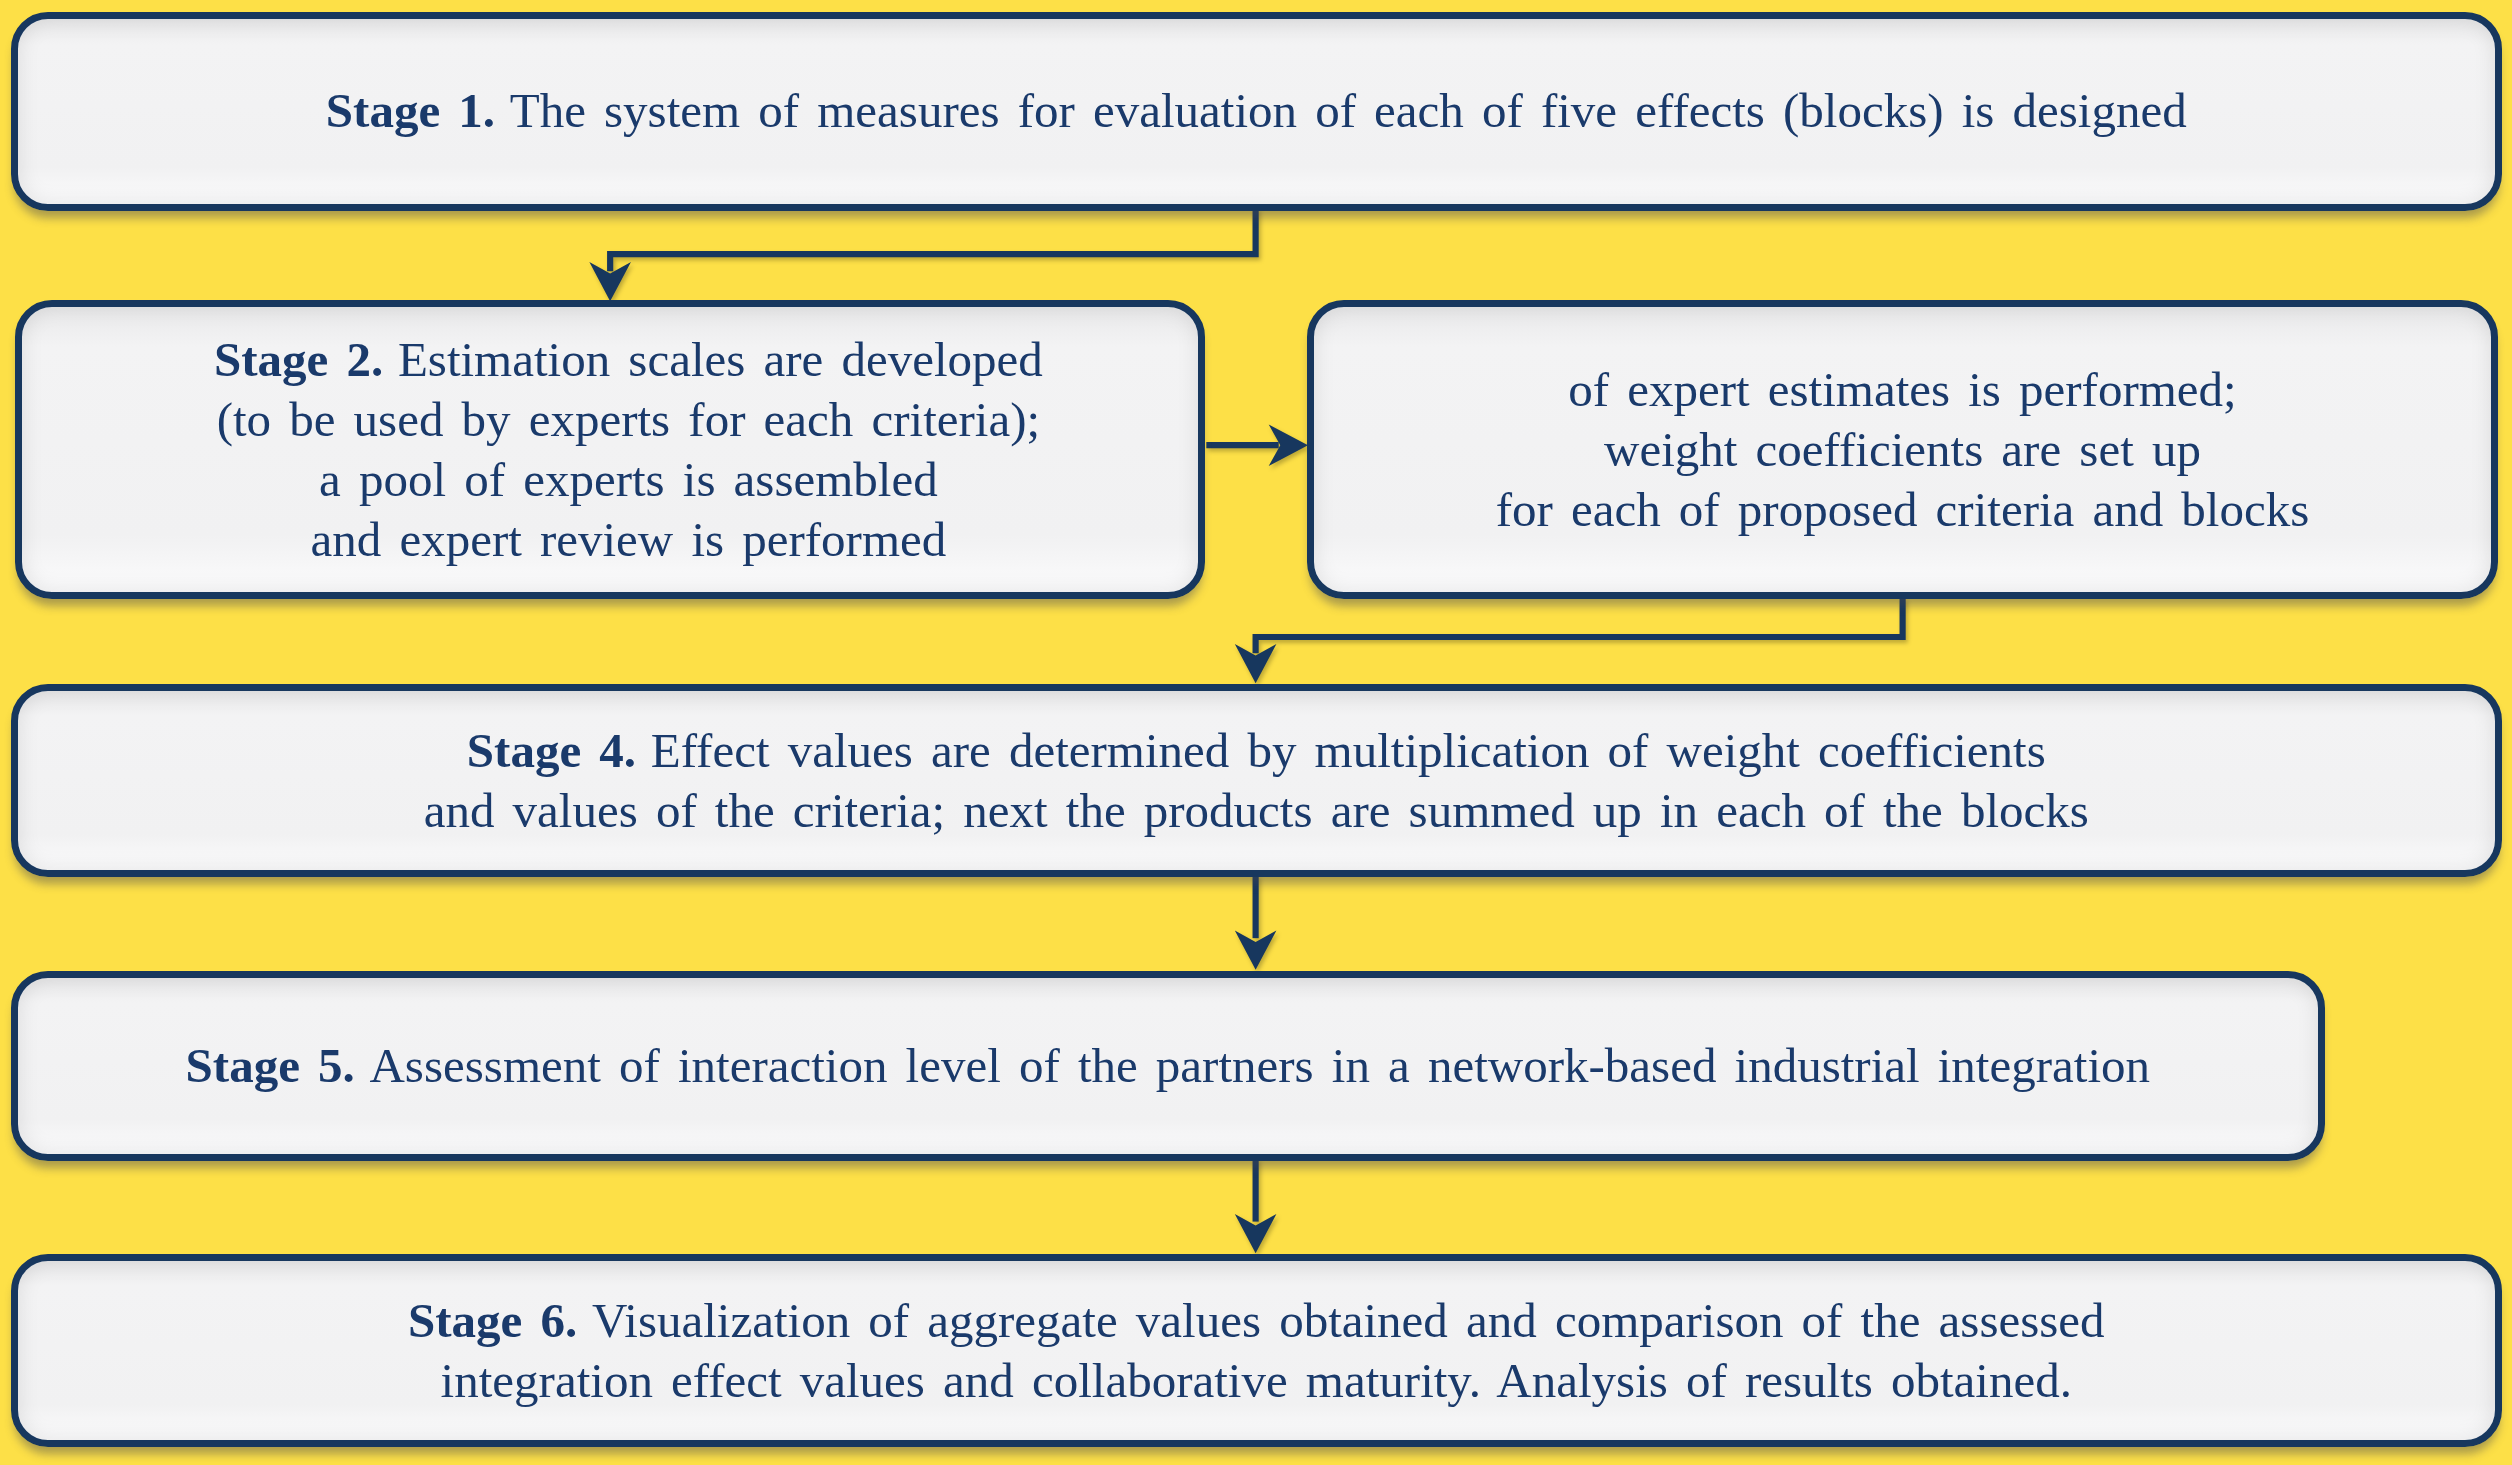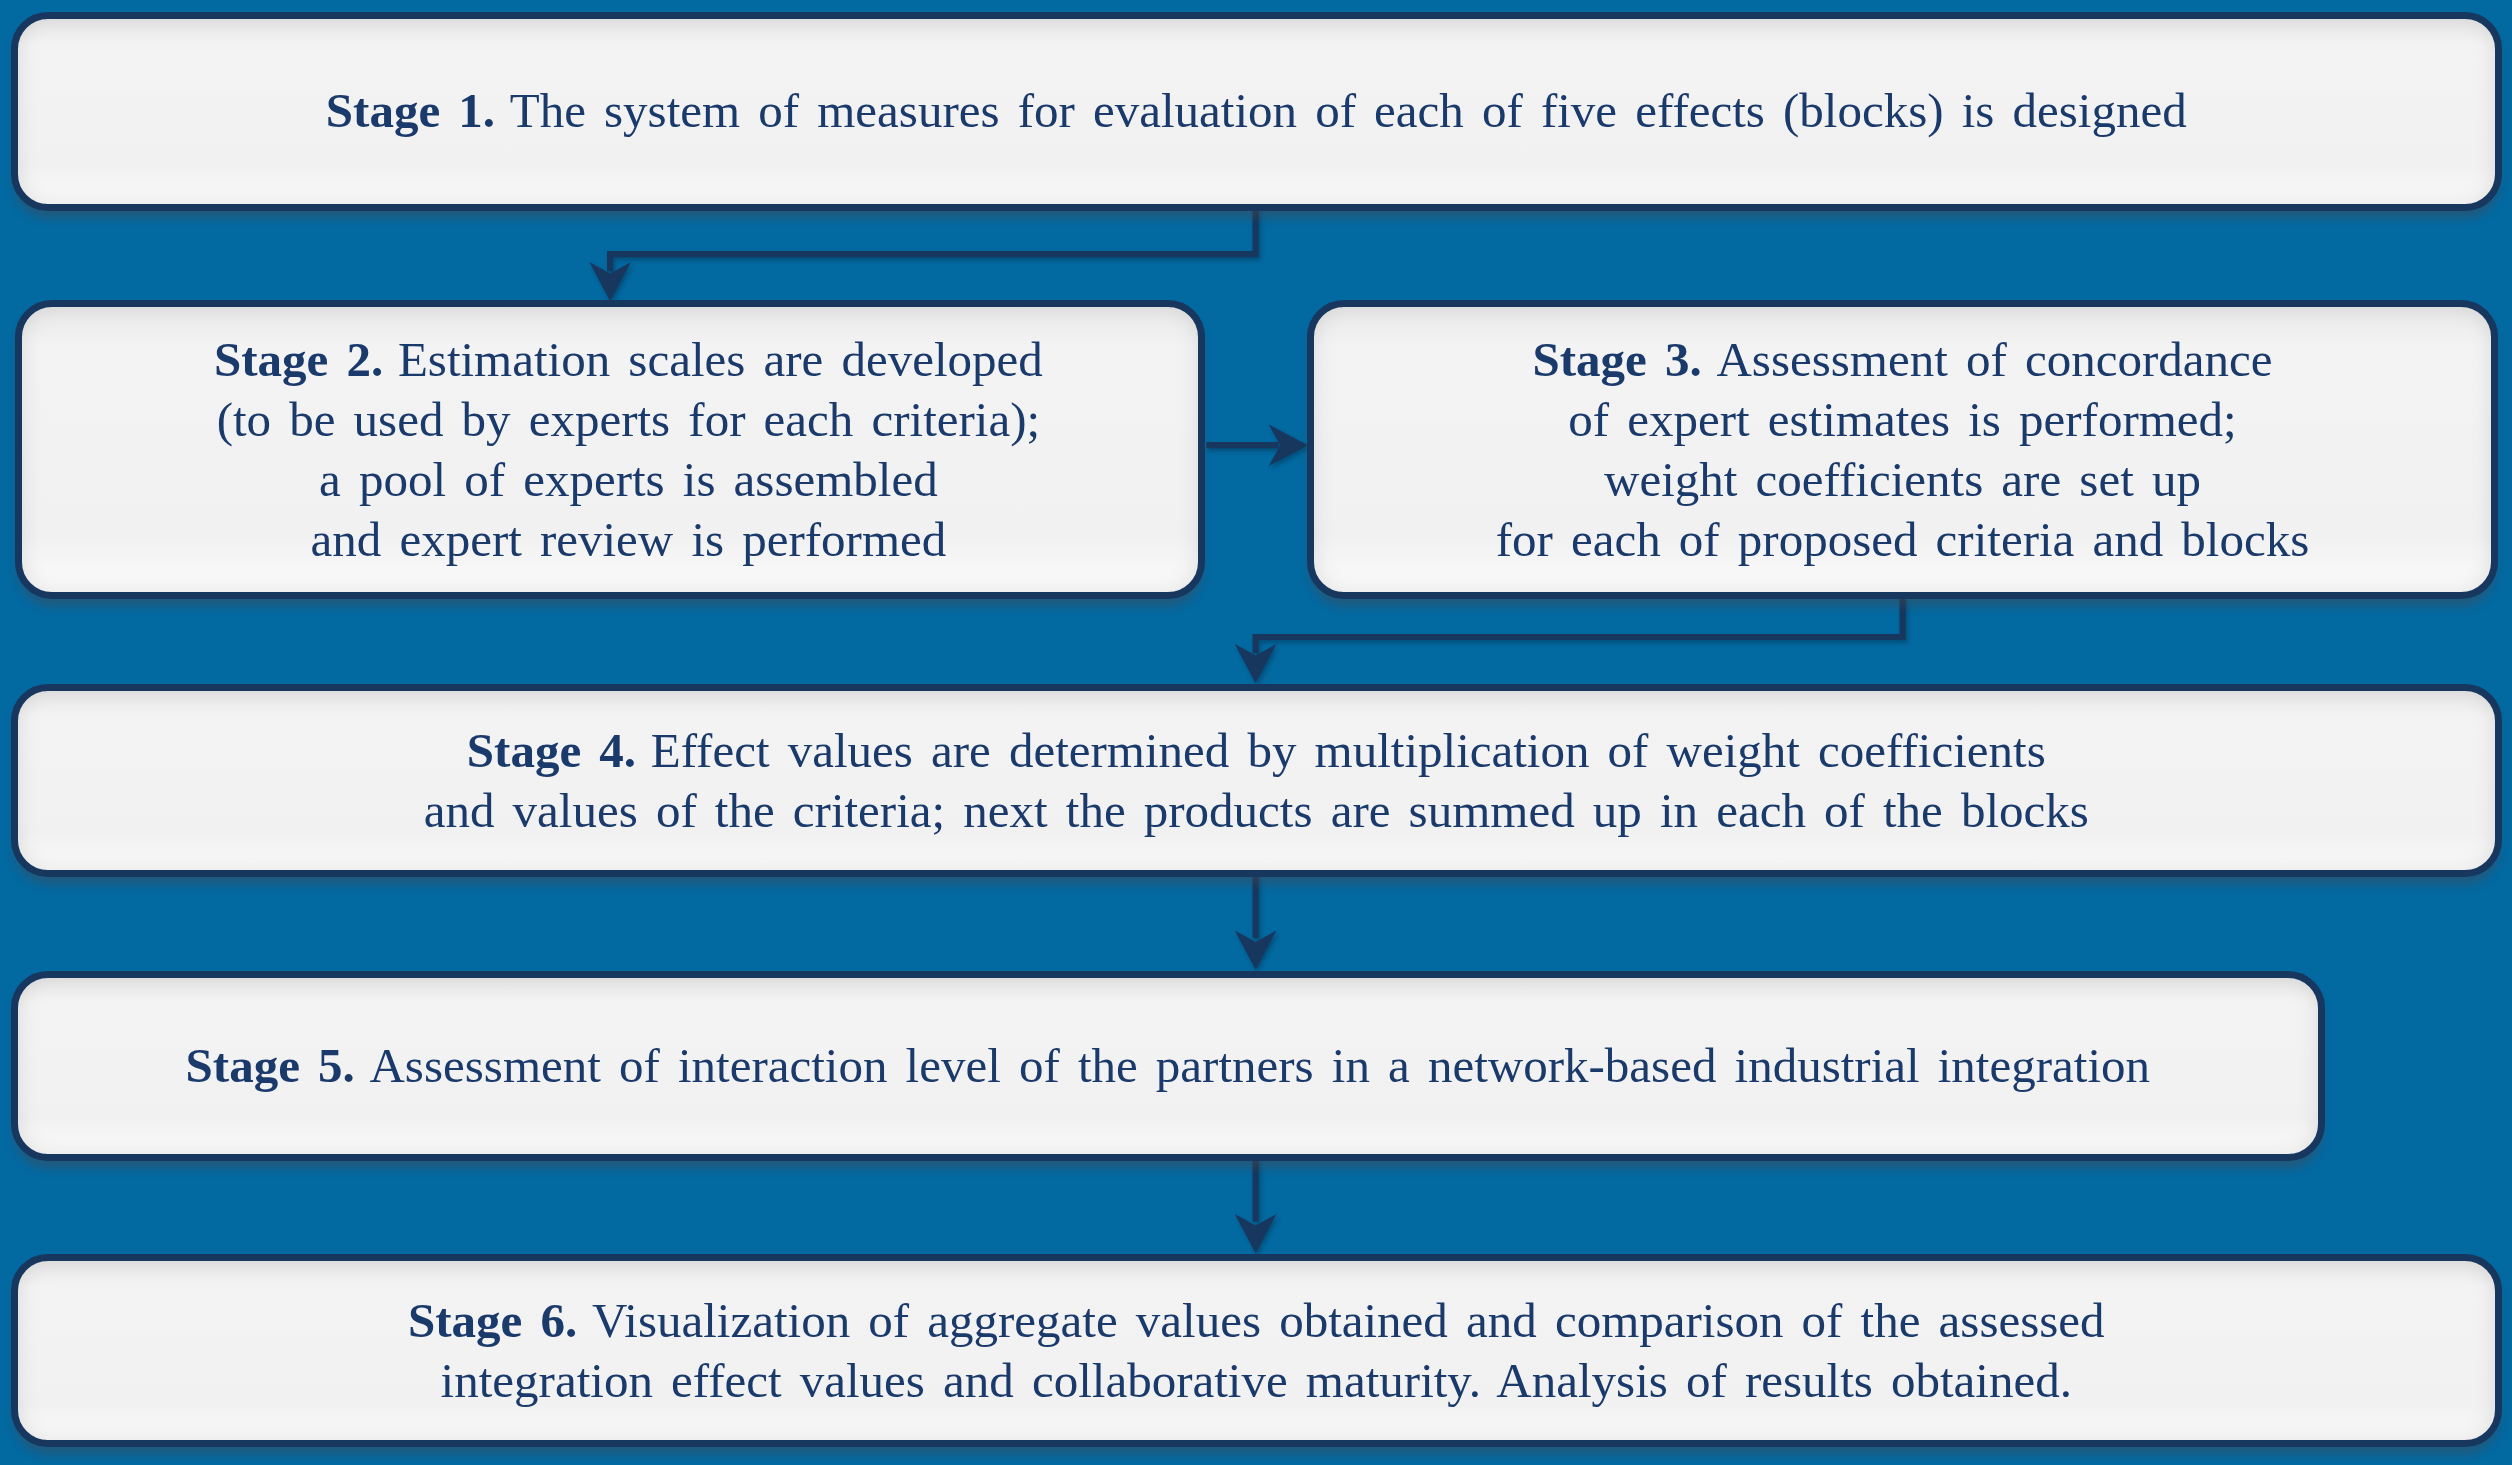--- a/index.html
+++ b/index.html
@@ -5,21 +5,21 @@
 <style>
   html, body {
     margin: 0;
     padding: 0;
     background: #ffffff;
   }
   #canvas {
     position: relative;
     width: 2512px;
     height: 1465px;
-    background: #0369a1;
+    background: #fde047;
     font-family: "Liberation Serif", "DejaVu Serif", serif;
     overflow: hidden;
   }
   .box {
     position: absolute;
     box-sizing: border-box;
     border: 7px solid #17375e;
     border-radius: 37px;
     background: linear-gradient(180deg, #e9e9ea 0%, #f3f3f4 14%, #f1f1f2 80%, #fbfbfc 100%);
     box-shadow: inset 0 0 21.6px rgba(0,0,0,0.10), 0 9.2px 9.2px -3.1px rgba(70,70,80,0.45);
@@ -101,23 +101,20 @@
         <b class="stage-label">Stage 2.</b><span>Estimation scales are developed</span>
       </span>
       <span class="line">(to be used by experts for each criteria);</span>
       <span class="line">a pool of experts is assembled</span>
       <span class="line">and expert review is performed</span>
     </div>
   </div>
 
   <div class="box" id="stage-3">
     <div class="box-text">
-      <span class="line">
-        <b class="stage-label">Stage 3.</b><span>Assessment of concordance</span>
-      </span>
       <span class="line">of expert estimates is performed;</span>
       <span class="line">weight coefficients are set up</span>
       <span class="line">for each of proposed criteria and blocks</span>
     </div>
   </div>
 
   <div class="box" id="stage-4">
     <div class="box-text">
       <span class="line">
         <b class="stage-label">Stage 4.</b><span>Effect values are determined by multiplication of weight coefficients</span>

